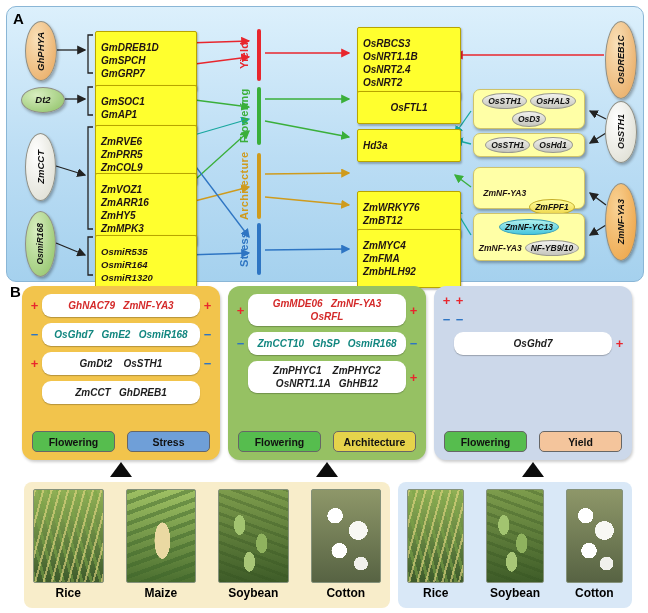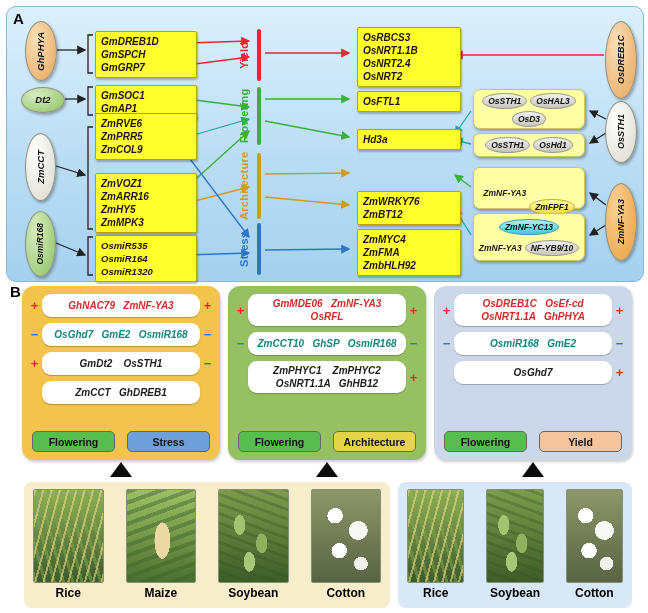--- a/index.html
+++ b/index.html
@@ -22,21 +22,21 @@
     box-shadow:1.5px 2px 3px rgba(0,0,0,.3);text-align:center;line-height:1;z-index:5;
   }
   .vert{writing-mode:vertical-rl;transform:rotate(180deg);}
   .actor-tan{background:radial-gradient(ellipse at 35% 30%,#f9e0b8,#e7a55a);}
   .actor-green{background:radial-gradient(ellipse at 35% 30%,#d8eec0,#8cc063);}
   .actor-white{background:radial-gradient(ellipse at 35% 30%,#ffffff,#d9d9cc);}
   .actor-orange{background:radial-gradient(ellipse at 35% 30%,#f8d194,#ec9f3e);}
 
   .gbox{
     position:absolute;background:#ffff2e;border:1px solid #b8a400;border-radius:2px;
-    padding:3px 5px;font-size:10px;font-weight:bold;font-style:italic;color:#201414;
+    padding:9px 5px;font-size:10px;font-weight:bold;font-style:italic;color:#201414;
     line-height:13px;box-shadow:1px 1.5px 2px rgba(0,0,0,.25);z-index:5;
   }
   .cat-bar{position:absolute;width:4px;border-radius:2px;z-index:5;}
   .cat-label{
     position:absolute;width:18px;display:flex;align-items:center;justify-content:center;
     writing-mode:vertical-rl;transform:rotate(180deg);
     font-weight:bold;font-size:11px;z-index:5;letter-spacing:.3px;
   }
   .cplx{
     position:absolute;background:#ffffa6;border:1px solid #cfc36a;border-radius:7px;
@@ -197,21 +197,21 @@
 
   <div class="gbox" style="left:88px;top:24px;width:90px;">
     <div>GmDREB1D</div>
     <div>GmSPCH</div>
     <div>GmGRP7</div>
   </div>
   <div class="gbox" style="left:88px;top:78px;width:90px;">
     <div>GmSOC1</div>
     <div>GmAP1</div>
   </div>
-  <div class="gbox" style="left:88px;top:106px;width:90px;font-style:italic;">
+  <div class="gbox" style="left:88px;top:118px;width:90px;font-style:italic;">
     <div>ZmRVE6</div>
     <div>ZmPRR5</div>
     <div>ZmCOL9</div>
   </div>
   <div class="gbox" style="left:88px;top:166px;width:90px;">
     <div>ZmVOZ1</div>
     <div>ZmARR16</div>
     <div>ZmHY5</div>
     <div>ZmMPK3</div>
   </div>
@@ -232,21 +232,21 @@
 
   <div class="cat-label" style="left:228px;top:216px;height:52px;color:#2e75c3;">Stress</div>
   <div class="cat-bar" style="left:250px;top:216px;height:52px;background:#2e75c3;"></div>
 
   <div class="gbox" style="left:350px;top:20px;width:92px;">
     <div>OsRBCS3</div>
     <div>OsNRT1.1B</div>
     <div>OsNRT2.4</div>
     <div>OsNRT2</div>
   </div>
-  <div class="gbox" style="left:350px;top:84px;width:92px;">
+  <div class="gbox" style="left:350px;top:84px;width:92px;text-align:center;">
     <div>OsFTL1</div>
   </div>
   <div class="gbox" style="left:350px;top:122px;width:92px;">
     <div>Hd3a</div>
   </div>
   <div class="gbox" style="left:350px;top:184px;width:92px;">
     <div>ZmWRKY76</div>
     <div>ZmBT12</div>
   </div>
   <div class="gbox" style="left:350px;top:222px;width:92px;">
@@ -349,31 +349,24 @@
   </div>
   <div class="tagrow">
     <div class="tag" style="background:#56bd4e;">Flowering</div>
     <div class="tag" style="background:#e5d34b;">Architecture</div>
   </div>
 </div>
 
 <div class="card card3" style="left:434px;top:286px;">
   <div class="crow">
     <span class="sign sign-plus">+</span>
-    <div class="rbox tone-red">
-      <div>OsDREB1C   OsEf-cd</div>
-      <div>OsNRT1.1A   GhPHYA</div>
-    </div>
-    <span class="sign sign-plus">+</span>
-  </div>
-  <div class="crow">
-    <span class="sign sign-minus">−</span>
-    <div class="rbox tone-teal">
-        <div>OsmiR168   GmE2</div>
-      </div>
+    <span class="sign sign-plus">+</span>
+  </div>
+  <div class="crow">
+    <span class="sign sign-minus">−</span>
     <span class="sign sign-minus">−</span>
   </div>
   <div class="crow">
     <span class="sign"></span>
     <div class="rbox tone-dark">
         <div>OsGhd7</div>
       </div>
     <span class="sign sign-plus">+</span>
   </div>
   <div class="tagrow">

